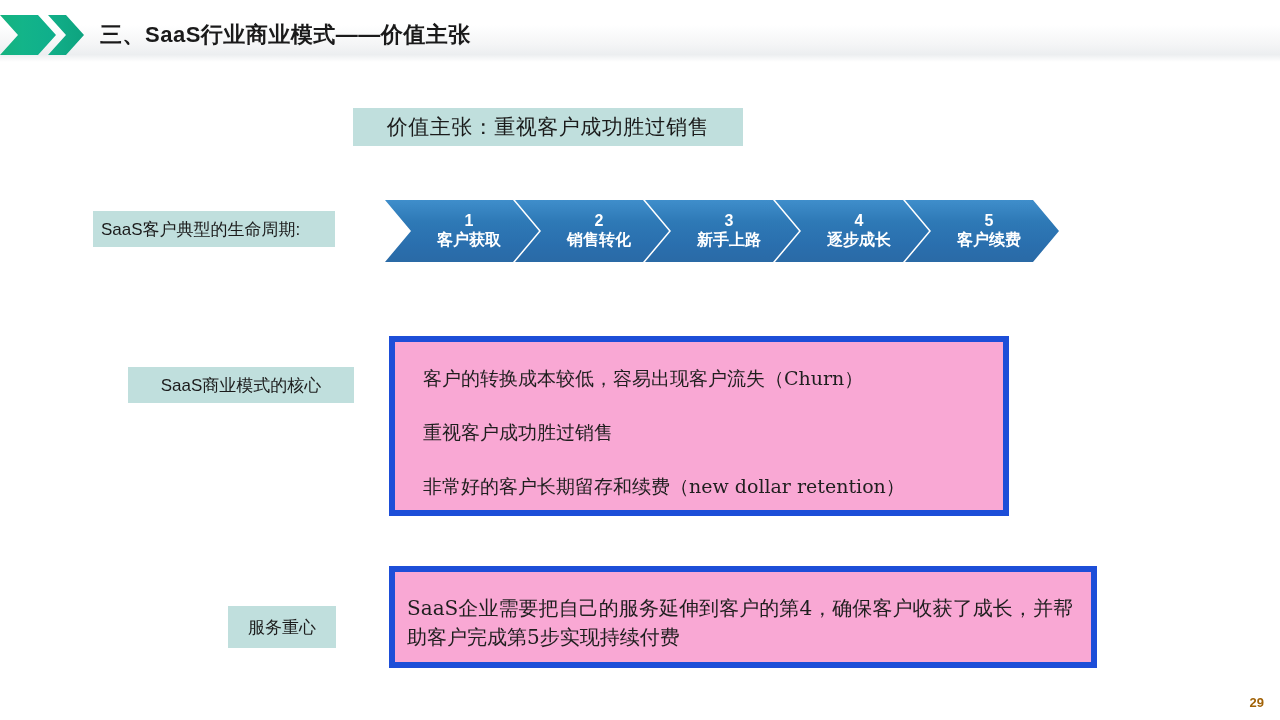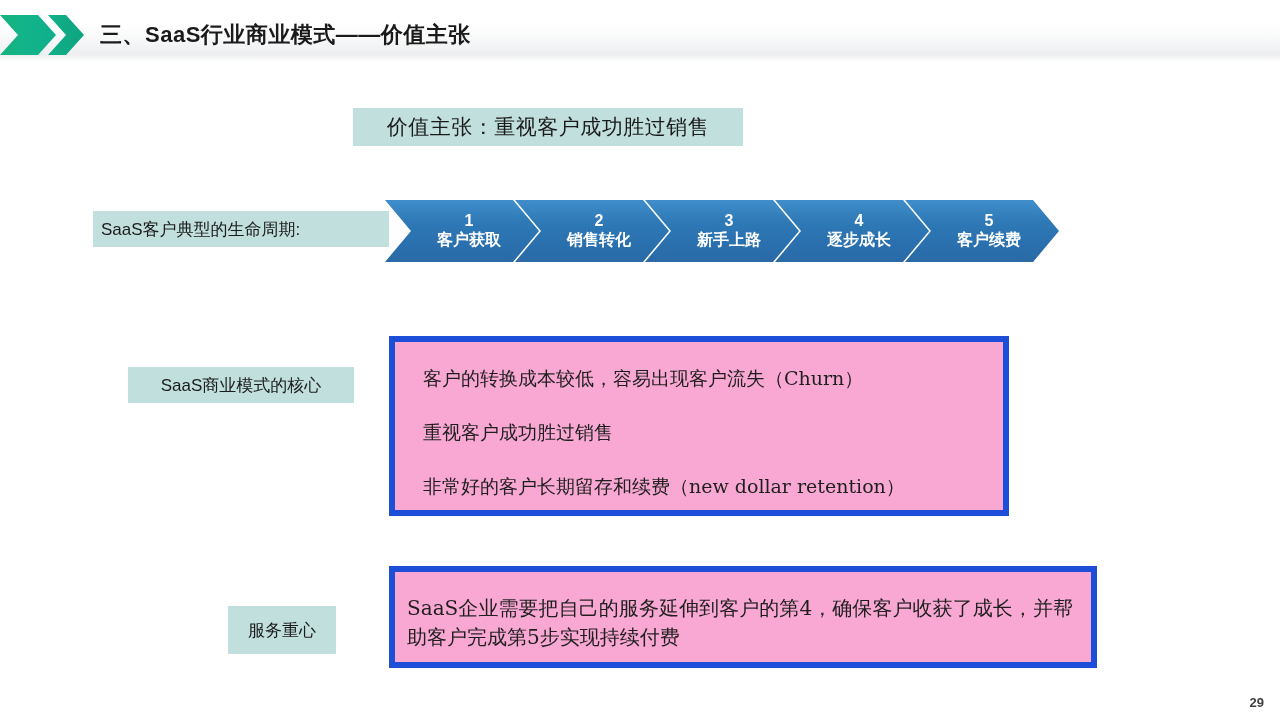--- a/index.html
+++ b/index.html
@@ -78,40 +78,40 @@
     top: 108px;
     width: 390px;
     height: 38px;
     font-size: 21px;
     letter-spacing: 0.5px;
   }
 
   .chip-lifecycle {
     left: 93px;
     top: 211px;
-    width: 296px;
+    width: 242px;
     height: 36px;
     font-size: 17px;
     justify-content: flex-start;
     padding-left: 8px;
   }
 
   .chip-core {
     left: 128px;
     top: 367px;
     width: 226px;
     height: 36px;
     font-size: 17px;
   }
 
   .chip-focus {
     left: 228px;
     top: 606px;
     width: 108px;
-    height: 48px;
+    height: 42px;
     font-size: 17px;
   }
 
   
   .process {
     position: absolute;
     left: 385px;
     top: 200px;
     width: 672px;
     height: 62px;
@@ -187,21 +187,21 @@
     line-height: 29px;
     text-align: justify;
   }
 
   .page-number {
     position: absolute;
     right: 16px;
     bottom: 10px;
     font-size: 13px;
     font-weight: bold;
-    color: #404040;
+    color: #a16207;
   }
 </style>
 </head>
 <body>
 
 <div class="header">
   <div class="header-band"></div>
   <div class="arrow-deco">
     <div class="ad1"></div>
     <div class="ad2"></div>

